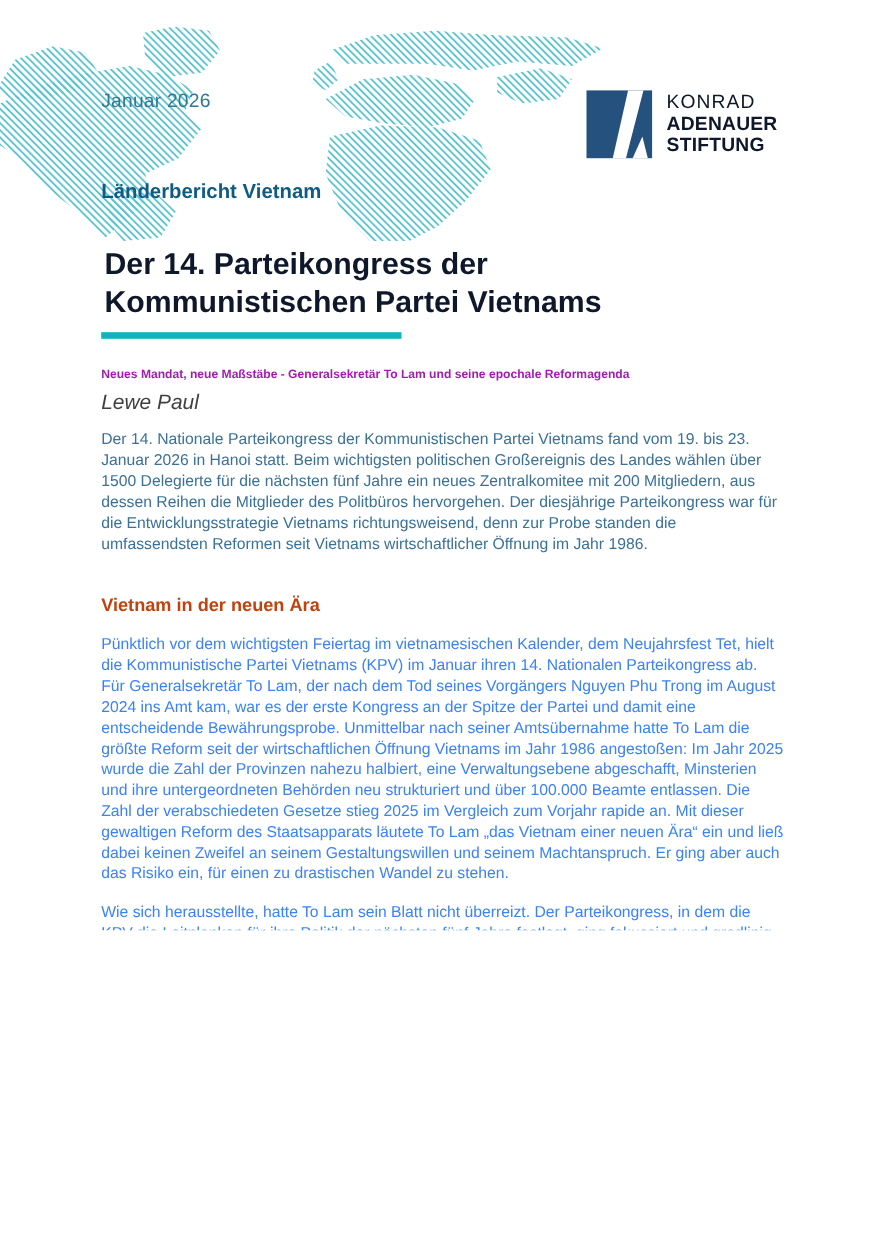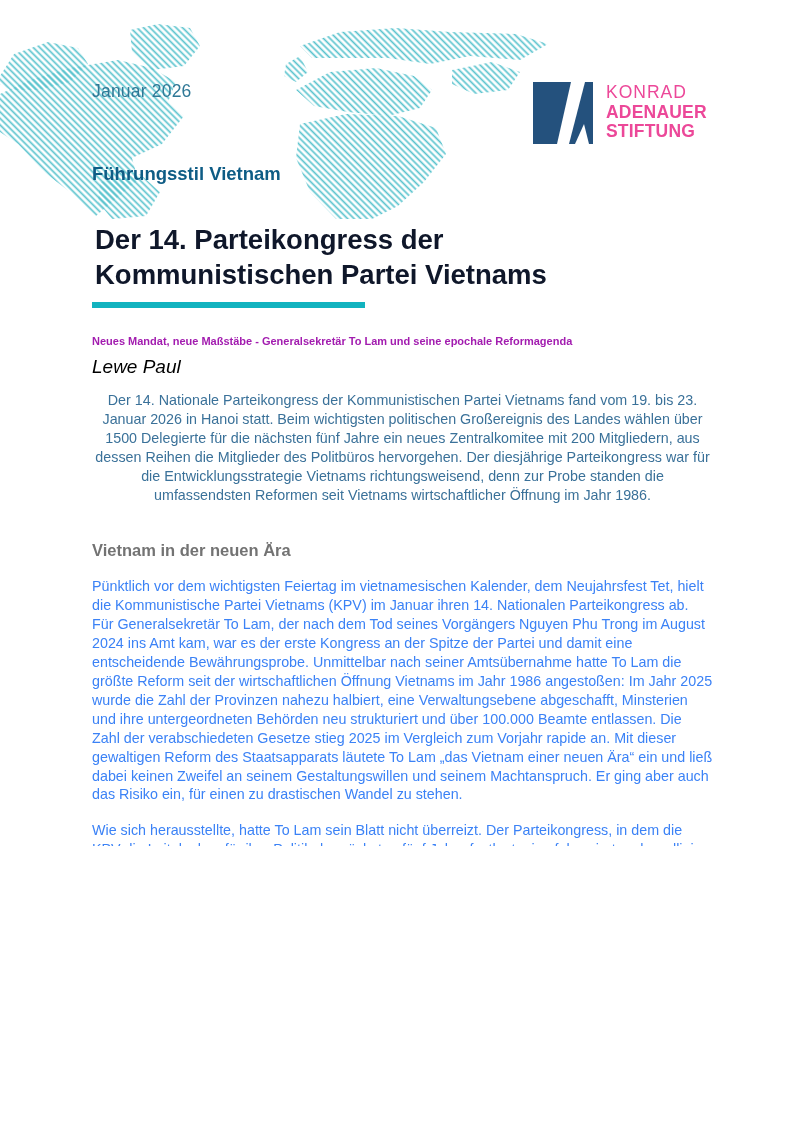--- a/index.html
+++ b/index.html
@@ -22,49 +22,48 @@
     position:absolute;left:88px;top:74px;
     font-size:42px;font-weight:700;color:#0E5C85;letter-spacing:-.5px;
     margin:0;line-height:1.1;
   }
   .hdr-office{
     position:absolute;left:92px;top:139px;
     font-size:18.5px;font-weight:700;color:#0E5C85;
   }
   .logo{position:absolute;left:533px;top:58px;display:flex;align-items:flex-start;}
   .logo-mark{width:60px;height:62px;display:block;}
-  .logo-text{margin-left:13px;color:#ec4899;line-height:19.5px;font-size:17.5px;padding-top:1px;}
+  .logo-text{margin-left:13px;color:#0f172a;line-height:19.5px;font-size:17.5px;padding-top:1px;}
   .logo-line1{font-weight:400;letter-spacing:1px;}
   .logo-line2,.logo-line3{font-weight:800;letter-spacing:.2px;}
   
   .main{padding:0 80px 0 92px;}
   .art-title{
     margin:8px 0 0 3px;
     font-size:27.5px;font-weight:700;line-height:35px;color:#0f172a;
     max-width:500px;
   }
   .title-rule{width:273px;height:6px;background:#12B3BF;margin-top:10px;}
   .art-subtitle{
     margin:23px 0 0 0;
     font-size:11px;font-weight:700;line-height:21px;color:#a21caf;
     max-width:545px;
   }
   .art-author{
     margin-top:4px;
-    font-size:19px;font-style:italic;color:#000000;
+    font-size:19px;font-style:italic;color:#404040;
   }
   .art-lead{
     margin:13px 0 0 0;
     font-size:14.3px;line-height:18.9px;color:#3A7199;
     max-width:622px;
-    text-align:center;
   }
   .section-heading{
     margin:37px 0 0 0;
-    font-size:16.5px;font-weight:700;color:#737373;
+    font-size:16.5px;font-weight:700;color:#c2410c;
   }
   .body-par{
     margin:17px 0 0 0;
     font-size:14.3px;line-height:18.9px;color:#3b82f6;
     max-width:625px;
   }
 </style>
 </head>
 <body>
 
@@ -92,21 +91,21 @@
       <polygon fill="url(#hatch)" points="300,22 340,8 396,4 450,8 516,10 548,20 520,36 470,32 430,40 388,34 344,34 312,34"></polygon>
 
       <polygon fill="url(#hatch)" points="296,66 330,48 376,44 414,52 432,66 420,84 388,92 348,88 314,82"></polygon>
 
       <polygon fill="url(#hatch)" points="300,100 346,90 398,92 436,104 446,130 424,158 398,182 372,195 336,195 310,168 296,134"></polygon>
 
       <polygon fill="url(#hatch)" points="452,46 492,38 520,48 508,66 474,70 452,60"></polygon>
     </svg>
 
     <div class="hdr-date">Januar 2026</div>
-    <div class="hdr-office">Führungsstil Vietnam</div>
+    <div class="hdr-office">Länderbericht Vietnam</div>
 
     <div class="logo">
       <svg class="logo-mark" viewBox="0 0 60 62" xmlns="http://www.w3.org/2000/svg" aria-hidden="true">
         <rect width="60" height="62" fill="#24517D"></rect>
         <polygon points="24,62 38,0 52,0 36,62" fill="#ffffff"></polygon>
         <polygon points="42,62 56,62 51,42" fill="#ffffff"></polygon>
       </svg>
       <div class="logo-text">
         <div class="logo-line1">KONRAD</div>
         <div class="logo-line2">ADENAUER</div>

